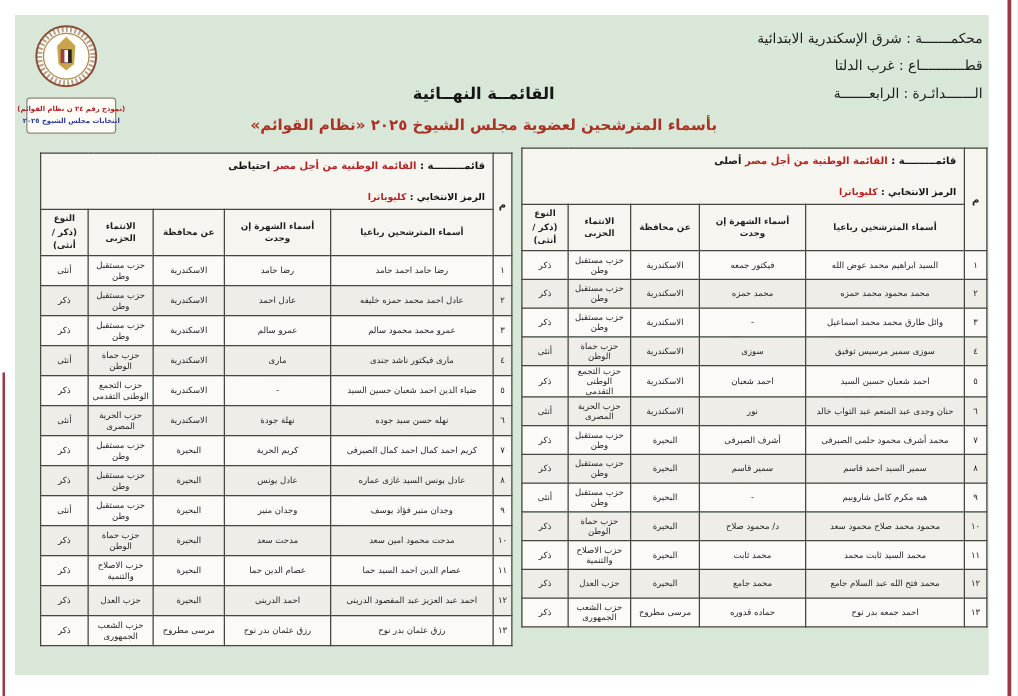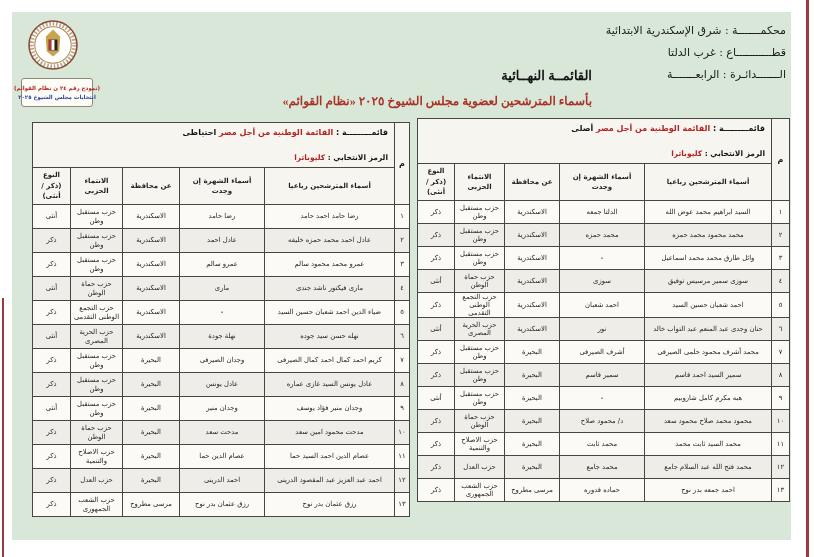--- a/index.html
+++ b/index.html
@@ -20,21 +20,21 @@
   }
   .form-box .l1{font-size:5.5px;color:#b32424;font-weight:bold;white-space:nowrap;}
   .form-box .l2{font-size:5.5px;color:#2b3f9e;font-weight:bold;white-space:nowrap;}
 
   
   .hdr{position:absolute;top:20px;right:28px;width:250px;text-align:right;
        font-weight:normal;font-size:11px;color:#1b1b1b;line-height:22px;}
   .hdr div{white-space:nowrap;}
 
   
-  .titles{position:absolute;top:68px;left:152px;width:440px;text-align:right;font-family:Liberation Serif, serif;}
+  .titles{position:absolute;top:68px;left:167px;width:440px;text-align:center;}
   .titles .t1{font-size:13px;font-weight:bold;color:#151515;}
   .titles .t2{font-size:12px;font-weight:bold;color:#a93226;margin-top:10px;}
 
   
   .tbl-wrap{position:absolute;}
   .tbl-main{left:418px;top:118px;width:372px;}
   .tbl-reserve{left:33px;top:122px;width:377px;}
   table{border-collapse:collapse;table-layout:fixed;width:100%;}
   td{border:1px solid #474741;background:#fbfaf6;color:#1f1f1f;
      text-align:center;vertical-align:middle;padding:0 2px;overflow:hidden;}
@@ -123,21 +123,21 @@
         <td>
           <div>النوع</div>
           <div>(ذكر / أنثى)</div>
         </td>
       </tr>
     </thead>
     <tbody>
         <tr>
           <td>١</td>
           <td>السيد ابراهيم محمد عوض الله</td>
-          <td>الدلتا جمعه</td>
+          <td>فيكتور جمعه</td>
           <td>الاسكندرية</td>
           <td>حزب مستقبل وطن</td>
           <td>ذكر</td>
         </tr>
         <tr>
           <td>٢</td>
           <td>محمد محمود محمد حمزه</td>
           <td>محمد حمزه</td>
           <td>الاسكندرية</td>
           <td>حزب مستقبل وطن</td>
@@ -309,21 +309,21 @@
           <td>٦</td>
           <td>نهله حسن سيد جوده</td>
           <td>نهلة جودة</td>
           <td>الاسكندرية</td>
           <td>حزب الحرية المصرى</td>
           <td>أنثى</td>
         </tr>
         <tr>
           <td>٧</td>
           <td>كريم احمد كمال احمد كمال الصيرفى</td>
-          <td>وجدان الصيرفى</td>
+          <td>كريم الحرية</td>
           <td>البحيرة</td>
           <td>حزب مستقبل وطن</td>
           <td>ذكر</td>
         </tr>
         <tr>
           <td>٨</td>
           <td>عادل يونس السيد غازى عماره</td>
           <td>عادل يونس</td>
           <td>البحيرة</td>
           <td>حزب مستقبل وطن</td>

